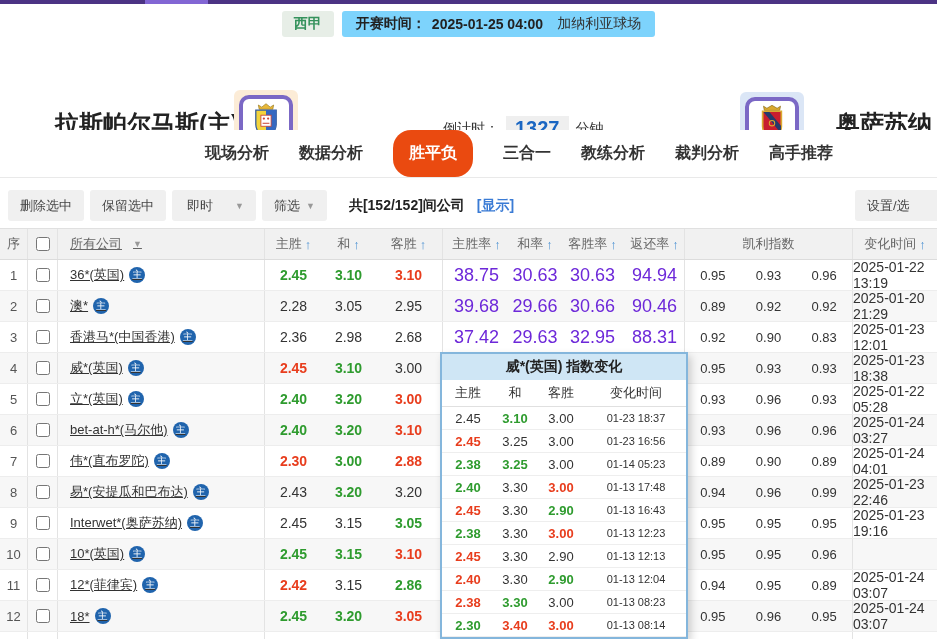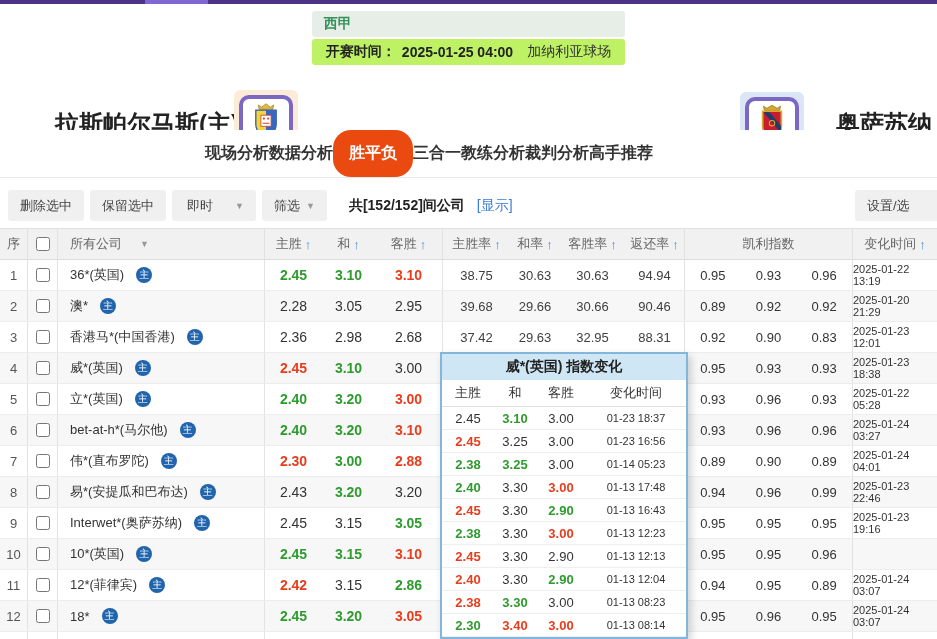--- a/index.html
+++ b/index.html
@@ -7,71 +7,71 @@
   body {
     position:relative; overflow:hidden; background:#fff;
     font-family:"Liberation Sans","DejaVu Sans",sans-serif; color:#333;
   }
   
   .progress { position:absolute; top:0; left:0; width:937px; height:4px; background:#4c3384; }
   .progress .lit { position:absolute; top:0; left:145px; width:63px; height:4px; background:#8266d4; }
 
   
   .matchbar { position:absolute; top:11px; left:0; width:100%; display:flex; justify-content:center; }
-  .matchbar-inner { display:flex; align-items:stretch; gap:2px; font-size:14px;flex-direction:column; }
+  .matchbar-inner { display:flex; align-items:stretch; gap:8px; font-size:14px; }
   .league-chip { background:#e7eee7; color:#34925c; padding:4px 12px; border-radius:3px; display:flex; align-items:center; font-weight:bold; }
-  .kickoff-box { background:#bef264; padding:4px 14px; border-radius:3px; display:flex; align-items:center; gap:6px; }
+  .kickoff-box { background:#7dd3fc; padding:4px 14px; border-radius:3px; display:flex; align-items:center; gap:6px; }
   .kickoff-label,.kickoff-time { font-weight:bold; color:#222; }
   .venue { color:#333; margin-left:8px; }
 
   
   .team-header { position:absolute; top:40px; left:0; width:100%; height:90px; }
   .home-name { position:absolute; left:55px; top:68px; font-size:24px; font-weight:bold; color:#222; }
   .away-name { position:absolute; left:812px; top:68px; font-size:24px; font-weight:bold; color:#222;margin-left:24px; }
   .badge-box { position:absolute; width:64px; height:64px; border-radius:6px; display:flex; align-items:center; justify-content:center; }
   .badge-box.home { left:234px; top:50px; background:#fcecd7; }
   .badge-box.away { left:740px; top:52px; background:#dbe6f6; }
   .badge-inner { width:54px; height:54px; background:#fff; border:4px solid #7b68c5; border-radius:10px; display:flex; align-items:center; justify-content:center; }
   .countdown { position:absolute; left:443px; top:76px; display:flex; align-items:center; gap:7px; font-size:14px; }
   .countdown-value { background:#efefef; padding:1px 9px; font-size:20px; font-weight:bold; color:#1a66c2; }
 
   
-  .nav { position:absolute; top:130px; left:0; width:100%; height:48px; display:flex; align-items:center; padding-left:205px; border-bottom:1px solid #e9e9e9; font-size:16px; font-weight:bold; color:#333; background:#fff; }
+  .nav { position:absolute; top:130px; left:0; width:100%; height:48px; display:flex; align-items:center; gap:30px; padding-left:205px; border-bottom:1px solid #e9e9e9; font-size:16px; font-weight:bold; color:#333; background:#fff; }
   .nav .tab { cursor:pointer; }
   .nav .tab.active { background:#ea4a10; color:#fff; padding:13px 16px; border-radius:18px; }
 
   
   .toolbar { position:absolute; top:190px; left:0; width:100%; height:31px; }
   .toolbar-left { display:flex; align-items:center; margin-left:8px; gap:6px; height:31px; }
   .tbtn { background:#f0f0f0; border:0; border-radius:3px; height:31px; font-size:13px; color:#444; padding:0 12px; display:flex; align-items:center; font-family:inherit; cursor:pointer; }
   .btn-instant { width:84px; justify-content:space-between;padding-left:15px; }
   .caret { color:#999; font-size:9px; margin-left:6px; }
   .summary { margin-left:16px; font-size:14px; font-weight:bold; color:#222; }
-  .show-link { color:#3a7bd5; margin-left:6px; font-size:14px; font-weight:normal; text-decoration:none; cursor:pointer;text-align:center; }
+  .show-link { color:#3a7bd5; margin-left:6px; font-size:14px; font-weight:bold; text-decoration:none; cursor:pointer;text-align:center; }
   .settings-btn { position:absolute; left:855px; top:0; width:95px; }
 
   
   .odds-table { position:absolute; top:228px; left:0; width:937px; }
   .thead { display:flex; height:32px; background:#f1f1f1; border-top:1px solid #e0e0e0; border-bottom:1px solid #dcdcdc; color:#666; font-size:13px; }
   .thead .cell { color:#666; }
   .trow { display:flex; height:31px; border-bottom:1px solid #ededed; background:#fff; font-size:14px; }
   .trow.even { background:#f7f7f7; }
   .cell { display:flex; align-items:center; justify-content:center; height:100%; }
   .bR { border-right:1px solid #e3e3e3; }
   .c-idx { width:28px; font-size:13px; color:#555; }
   .c-cb { width:30px; }
-  .c-company { width:207px; justify-content:flex-start; padding-left:12px; font-size:13px; gap:12px; }
+  .c-company { width:207px; justify-content:flex-start; padding-left:12px; font-size:13px; gap:5px;text-decoration:underline; }
   .c-h { width:57px; }
   .c-d { width:53px; }
   .c-a { width:68px; }
   .c-rh { width:67px; } .c-rd { width:50px; } .c-ra { width:65px; } .c-rr { width:60px; }
-  .rate { font-size:13px; color:#404040; }
+  .rate { font-size:18px; color:#6d28d9; }
   .c-kelly { width:168px; }
   .kv { width:56px; text-align:center; font-size:13px; color:#333; }
-  .c-time { width:84px; font-size:11px; color:#333; }
+  .c-time { width:84px; font-size:14px; color:#333; }
   .cbx { width:14px; height:14px; cursor:pointer; }
   .sort { color:#4a90d2; font-weight:bold; margin-left:3px; font-size:13px; }
   .g { color:#2e9b2e; font-weight:bold; }
   .r { color:#e83d1d; font-weight:bold; }
   .main-icon { width:16px; height:16px; min-width:16px; border-radius:50%; background:#2064ad; color:#fff; font-size:10px; display:inline-flex; align-items:center; justify-content:center; }
 
   
   .popup { position:absolute; left:440px; top:352px; width:248px; background:#fff; border:2px solid #84b6dc; box-shadow:3px 4px 8px rgba(0,0,0,.18); z-index:10; }
   .popup-title { background:#cfe6f5; height:26px; display:flex; align-items:center; justify-content:center; font-size:14px; font-weight:bold; color:#222; }
   .popup-head { display:flex; height:27px; align-items:center; font-size:13px; color:#333; border-bottom:1px solid #e0e0e0; }
@@ -106,20 +106,25 @@
       <svg width="34" height="40" viewBox="0 0 40 46">
         <path d="M12 8 L11 3 L15 5.5 L20 1.5 L25 5.5 L29 3 L28 8 Z" fill="#e8b83a" stroke="#9a7a1e" stroke-width="0.8"></path>
         <path d="M8 9 H32 V26 C32 36 20 44 20 44 C20 44 8 36 8 26 Z" fill="#f2d43c" stroke="#345c9e" stroke-width="1.5"></path>
         <path d="M20 9 H32 V26 C32 36 20 44 20 44 Z" fill="#3568c0"></path>
         <rect x="14" y="15" width="12" height="13" fill="#ffffff" stroke="#cc4433" stroke-width="1"></rect>
         <circle cx="17.5" cy="19" r="1.3" fill="#cc4433"></circle>
         <circle cx="22.5" cy="19" r="1.3" fill="#cc4433"></circle>
         <path d="M16 24.5 h8" stroke="#cc4433" stroke-width="1.2"></path>
       </svg>
     </div>
+  </div>
+  <div class="countdown">
+    <span>倒计时：</span>
+    <span class="countdown-value">1327</span>
+    <span>分钟</span>
   </div>
   <div class="badge-box away">
     <div class="badge-inner">
       <svg width="34" height="40" viewBox="0 0 40 46">
         <path d="M11 7 L10 2 L14 4.5 L20 1 L26 4.5 L30 2 L29 7 Z" fill="#d9a92f" stroke="#8a6a15" stroke-width="0.8"></path>
         <path d="M9 8 H31 V26 C31 36 20 44 20 44 C20 44 9 36 9 26 Z" fill="#c81d2e" stroke="#d9a92f" stroke-width="2"></path>
         <path d="M10 9 H17 L30.5 25 V34 Z" fill="#233a6b"></path>
         <circle cx="20" cy="22" r="3.2" fill="none" stroke="#d9a92f" stroke-width="1.2"></circle>
       </svg>
     </div>

